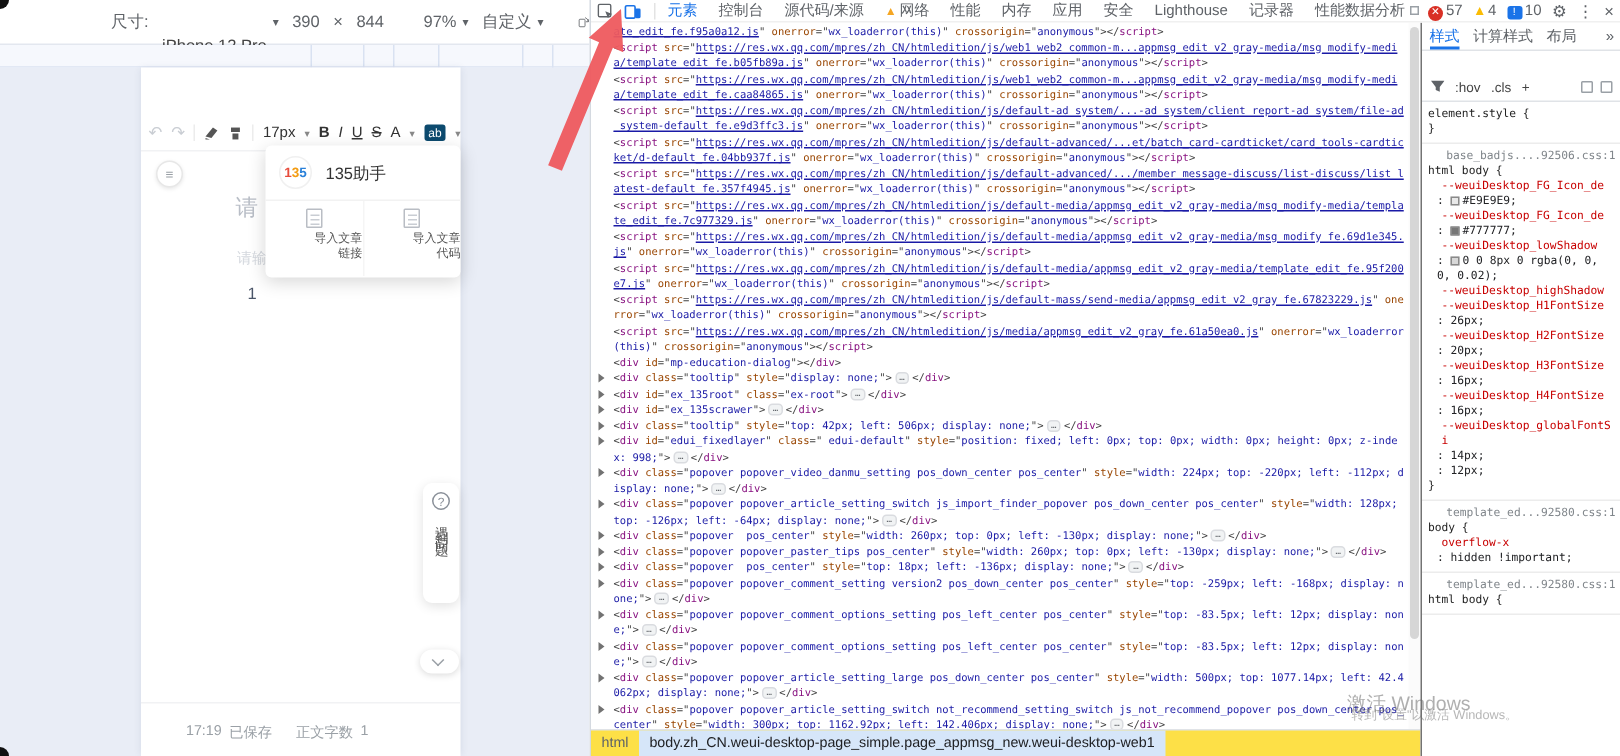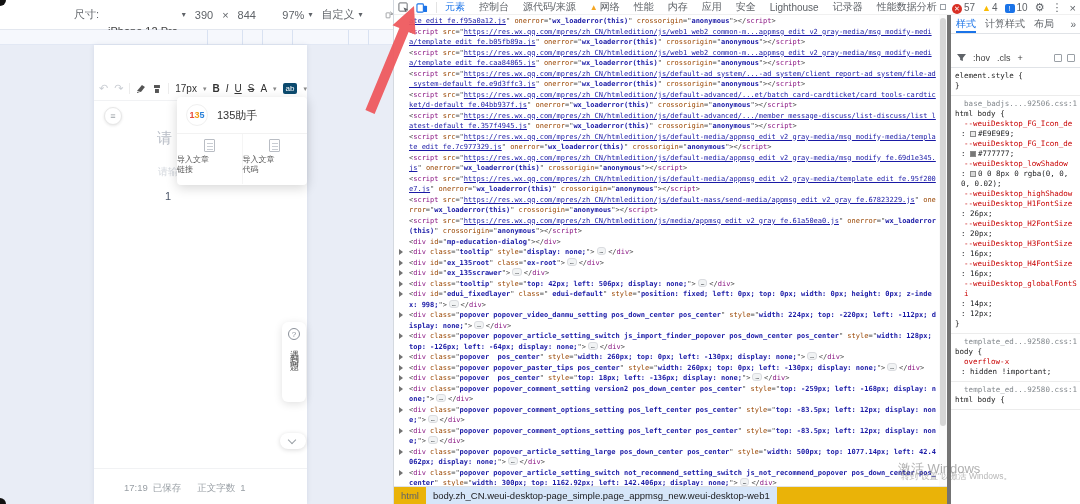--- a/index.html
+++ b/index.html
@@ -48,21 +48,21 @@
 
   .assistant { position:absolute; left:83px; top:52px; width:130px; height:88px; background:#fff;
                border-radius:4px; box-shadow:0 3px 12px rgba(0,0,0,.16); z-index:5; }
   .as-head { height:37px; display:flex; align-items:center; padding-left:9px;
              border-bottom:1px solid #f2f2f2; }
   .as-logo { width:22px; height:22px; border:1px solid #f0f0f0; border-radius:50%;
              display:flex; align-items:center; justify-content:center; font-size:9px; font-weight:bold; }
   .as-logo .c1{color:#e74c3c}.as-logo .c2{color:#f39c12}.as-logo .c3{color:#2980d9}
   .as-title { font-size:11px; color:#333; margin-left:9px; }
   .as-items { display:flex; height:50px; }
-  .as-item { flex:1; text-align:left; padding-top:5px; border-right:1px solid #f5f5f5;font-family:Liberation Mono, monospace; }
+  .as-item { flex:1; text-align:right; padding-top:5px; border-right:1px solid #f5f5f5;font-family:Liberation Mono, monospace; }
   .as-item:last-child { border-right:none; }
   .doc-ic { width:11px; height:13px; border:1px solid #b9bdc4; border-radius:1px; margin:0 auto 3px; position:relative; background:#fff; }
   .doc-ic::after { content:""; position:absolute; left:2px; top:3px; width:6px; height:1px;
                    background:#c9cdd3; box-shadow:0 3px 0 #c9cdd3, 0 6px 0 #c9cdd3; }
   .as-label { font-size:8px; line-height:10px; color:#555; }
 
   .help-card { position:absolute; left:188px; top:277px; width:24px; height:80px; background:#fff;
                border-radius:6px; box-shadow:0 2px 8px rgba(0,0,0,.12); text-align:center; padding-top:6px; }
   .q-ic { width:12px; height:12px; border:1px solid #8a9099; border-radius:50%; margin:0 auto 3px;
           font-size:8px; line-height:11px; color:#8a9099; }
@@ -97,34 +97,34 @@
   .gear { font-size:11px; } .kebab { font-size:11px; } .closex { font-size:11px; color:#5f6368; }
 
   .dt-code { position:absolute; left:0; top:15px; width:545px; height:471px; overflow:hidden;
              font-family:"DejaVu Sans Mono", monospace; font-size:7px; line-height:10.5px;
              color:#303942; padding-top:1px; }
   .code-line { position:relative; padding-left:15px; white-space:pre-wrap; word-break:break-all; }
   .code-line .tri { position:absolute; left:5px; top:2px; width:0; height:0;
                     border-top:3px solid transparent; border-bottom:3px solid transparent;
                     border-left:4px solid #727272; }
   .cs-p { color:#444; } .cs-t { color:#881280; } .cs-a { color:#994500; }
-  .cs-s { color:#1a1aa6;font-weight:bold; } .cs-l { color:#1a1aa6; text-decoration:underline; }
+  .cs-s { color:#1a1aa6; } .cs-l { color:#1a1aa6; text-decoration:underline; }
   .cs-e { display:inline-block; background:#f1f3f4; border:1px solid #dadce0; border-radius:3px;
           padding:0 2px; color:#5f6368; font-size:6px; line-height:6px; vertical-align:1px; margin:0 2px; }
 
   .dt-scroll { position:absolute; left:545px; top:15px; width:8px; height:471px; background:#fbfbfb; }
   .dt-scroll .thumb { position:absolute; left:1px; top:3px; width:6px; height:408px; background:#d6d6d6; border-radius:3px; }
 
-  .dt-crumbs { position:absolute; left:0; top:486px; width:553px; height:18px; background:#eab308;
+  .dt-crumbs { position:absolute; left:0; top:486px; width:553px; height:18px; background:#fde047;
                border-top:1px solid #e0e3e7; display:flex; align-items:stretch; font-size:9.5px; color:#5f6368; }
   .crumb { display:flex; align-items:center; padding:0 7px; white-space:nowrap; }
   .crumb.sel { background:#d6e6f9; color:#202124; }
 
   .dt-side { position:absolute; left:553px; top:15px; width:134px; height:489px; background:#fff;
-             border-left:4px solid #737373; }
+             border-left:1px solid #737373; }
   .side-tabs { height:19px; border-bottom:1px solid #e0e3e7; display:flex; align-items:center;
                font-size:10px; color:#5f6368; padding:0 5px; gap:9px; white-space:nowrap; }
   .side-tabs .stab.active { color:#1a73e8; box-shadow:inset 0 -2px 0 #1a73e8; height:100%; display:flex; align-items:center; }
   .side-tabs .more { margin-left:auto; color:#5f6368; }
   .side-toolbar { height:20px; border-bottom:1px solid #e0e3e7; display:flex; align-items:center;
                   gap:7px; font-size:9px; color:#444; padding:0 6px;margin-top:14px; }
   .funnel { width:9px; height:9px; display:inline-block; }
   .side-toolbar .right-ics { margin-left:auto; display:flex; gap:5px; }
   .sq-ic { width:8px; height:8px; border:1px solid #9aa0a6; display:inline-block; border-radius:1px; }
 

